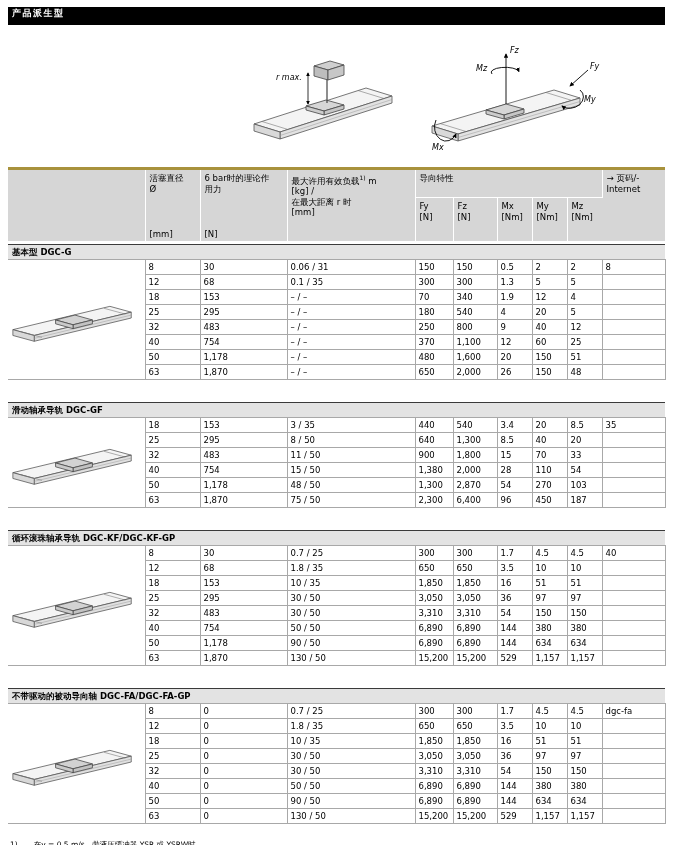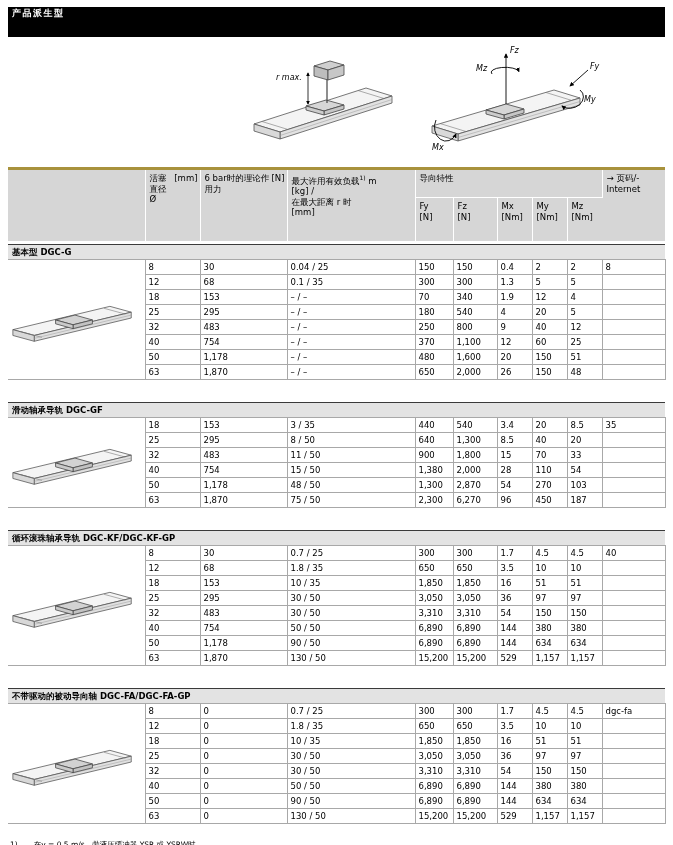--- a/index.html
+++ b/index.html
@@ -3,21 +3,21 @@
 <meta charset="utf-8">
 <style>
   * { margin:0; padding:0; box-sizing:border-box; }
   html,body { background:#fff; }
   body {
     width:673px; height:845px; position:relative;
     font-family:"DejaVu Sans","Liberation Sans",sans-serif;
     color:#000; overflow:hidden;
   }
   .title-bar {
-    position:absolute; left:8px; top:7px; width:657px; height:30px;
+    position:absolute; left:8px; top:7px; width:657px; height:18px;
     background:var(--title-bar-bg,#000); color:#fff;
     font-size:9px; font-weight:bold; line-height:13px;
     padding-left:4px; letter-spacing:1.5px;
   }
   .diagrams {
     position:absolute; left:248px; top:40px;
     display:flex; gap:4px; align-items:flex-start;
   }
   .diag text { font-size:8px; font-style:italic; fill:#000; }
   .content { position:absolute; left:8px; top:167px; width:657px; }
@@ -27,21 +27,21 @@
   
   .header-table { border-top:3px solid var(--accent-gold,#a8923c); border-bottom:1px solid #909090; }
   .header-table td {
     background:var(--header-bg,#d6d6d6); vertical-align:top;
     font-size:8.5px; line-height:10.5px;
     padding:3px 2px 2px 4px;
     border-right:1px solid #fff; border-bottom:1px solid #fff;
   }
   .header-table td:last-child { border-right:none; }
   .hr1 { height:29px; } .hr2 { height:44px; }
-  .hcell { height:66px; display:flex; justify-content:space-between; }
+  .hcell { height:66px; display:flex; flex-direction:column; justify-content:space-between; }
   .header-table sup { font-size:6px; vertical-align:super; }
   .guide-title { font-size:8.5px;margin-left:20px; }
 
   
   .section-table { margin-top:22px; }
   #sections .section-table:first-child { margin-top:2px; }
   .section-title {
     background:var(--section-bg,#e3e3e3);
     border-top:1px solid #3a3a3a;
     border-bottom:1px solid var(--grid-line,#a8a8a8);
@@ -220,24 +220,24 @@
     <line x1="12" y1="40" x2="34" y2="46" stroke="#777" stroke-width="0.6"></line>
     <line x1="98" y1="16" x2="120" y2="22" stroke="#777" stroke-width="0.6"></line>
     <line x1="26" y1="47" x2="126" y2="23" stroke="#999" stroke-width="0.5"></line>
     <polygon points="48,28 68,23 86,28 66,33" fill="#d2d2d2" stroke="#444" stroke-width="0.8"></polygon>
     <polygon points="66,33 86,28 86,32 66,37" fill="#c2c2c2" stroke="#444" stroke-width="0.8"></polygon>
     <polygon points="48,28 66,33 66,37 48,32" fill="#cacaca" stroke="#444" stroke-width="0.8"></polygon>
   </svg>
 </td>
             <td class="data-cell">8</td>
             <td class="data-cell">30</td>
-            <td class="data-cell">0.04 / 25</td>
-            <td class="data-cell">150</td>
-            <td class="data-cell">150</td>
-            <td class="data-cell">0.4</td>
+            <td class="data-cell">0.06 / 31</td>
+            <td class="data-cell">150</td>
+            <td class="data-cell">150</td>
+            <td class="data-cell">0.5</td>
             <td class="data-cell">2</td>
             <td class="data-cell">2</td>
             <td class="data-cell page-cell">8</td>
           </tr>
           <tr class="data-row">
             <td class="data-cell">12</td>
             <td class="data-cell">68</td>
             <td class="data-cell">0.1 / 35</td>
             <td class="data-cell">300</td>
             <td class="data-cell">300</td>
@@ -397,21 +397,21 @@
             <td class="data-cell">54</td>
             <td class="data-cell">270</td>
             <td class="data-cell">103</td>
             <td class="data-cell page-cell"></td>
           </tr>
           <tr class="data-row">
             <td class="data-cell">63</td>
             <td class="data-cell">1,870</td>
             <td class="data-cell">75 / 50</td>
             <td class="data-cell">2,300</td>
-            <td class="data-cell">6,270</td>
+            <td class="data-cell">6,400</td>
             <td class="data-cell">96</td>
             <td class="data-cell">450</td>
             <td class="data-cell">187</td>
             <td class="data-cell page-cell"></td>
           </tr>
         </tbody>
       </table>
       <table class="grid section-table">
   <colgroup>
     <col style="width:137px">

